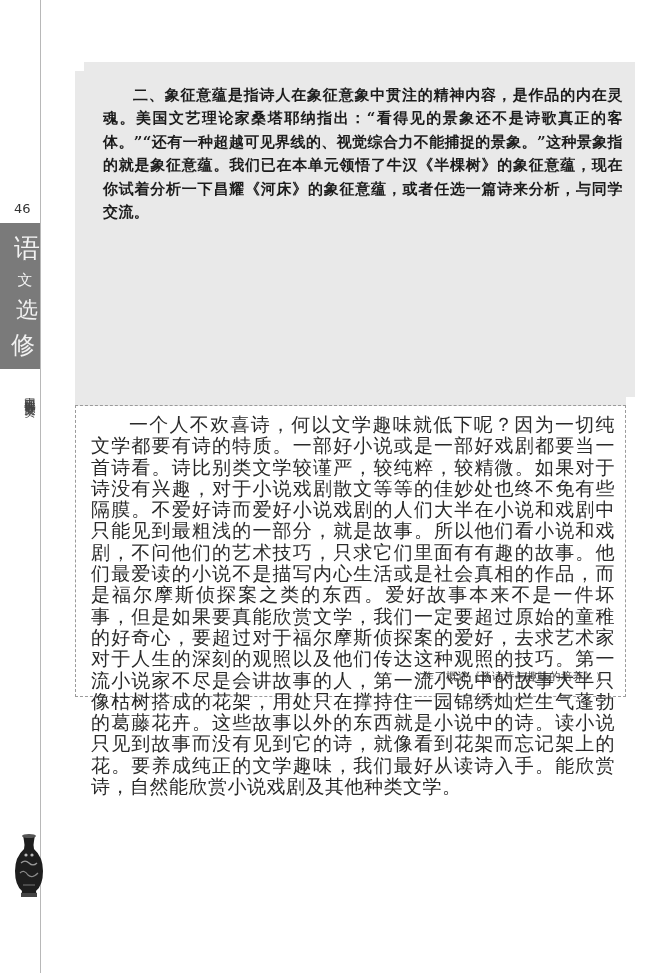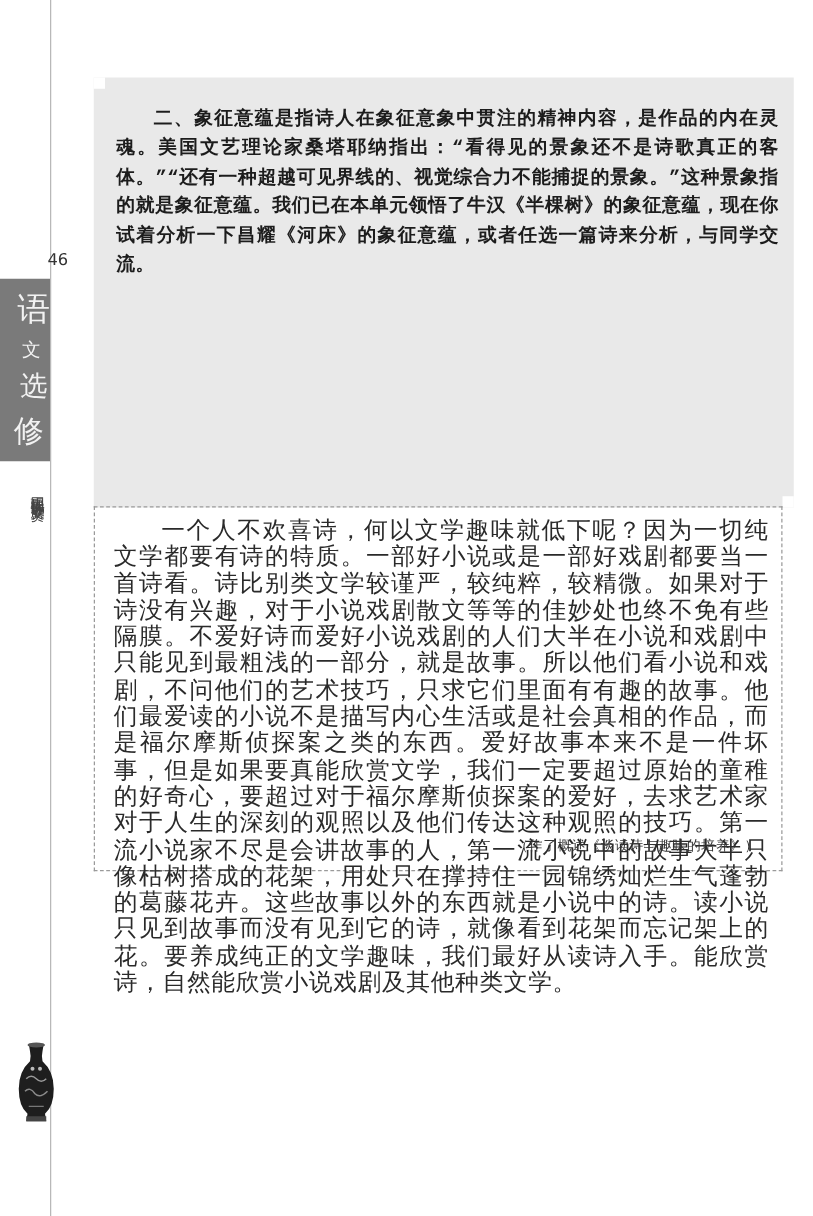--- a/index.html
+++ b/index.html
@@ -23,21 +23,20 @@
       height: 973px;
       background: #b8b8b8;
     }
     .page-number {
       position: absolute;
       left: 14px;
       top: 201px;
       font-family: "DejaVu Sans", "Liberation Sans", sans-serif;
       font-size: 13px;
       color: #333;
-      margin-left: 24px;
     }
     .series-tab {
       position: absolute;
       left: 0;
       top: 223px;
       width: 40px;
       height: 146px;
       background: #7a7a7a;
       display: flex;
       flex-direction: column;
@@ -75,22 +74,21 @@
       height: 70px;
     }
     .exercise-box {
       position: absolute;
       left: 75px;
       top: 62px;
       width: 560px;
       height: 344px;
       background: #e9e9e9;
       box-sizing: border-box;
-      padding: 22px 12px 0 18px;
-      font-family: Liberation Mono, monospace;
+      padding: 22px 12px 0 28px;
     }
     .exercise-box::before, .exercise-box::after {
       content: "";
       position: absolute;
       width: 9px;
       height: 9px;
       background: #ffffff;
     }
     .exercise-box::before { left: 0; top: 0; }
     .exercise-box::after { right: 0; bottom: 0; }

